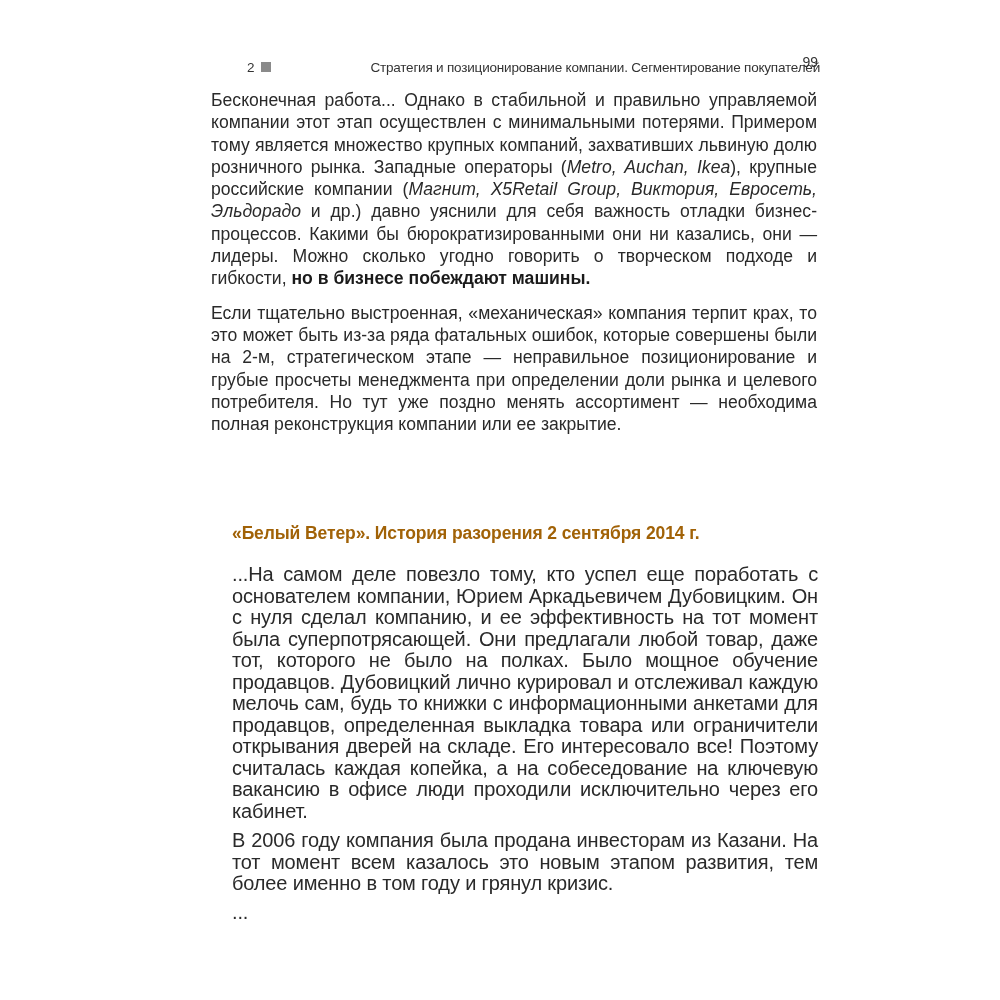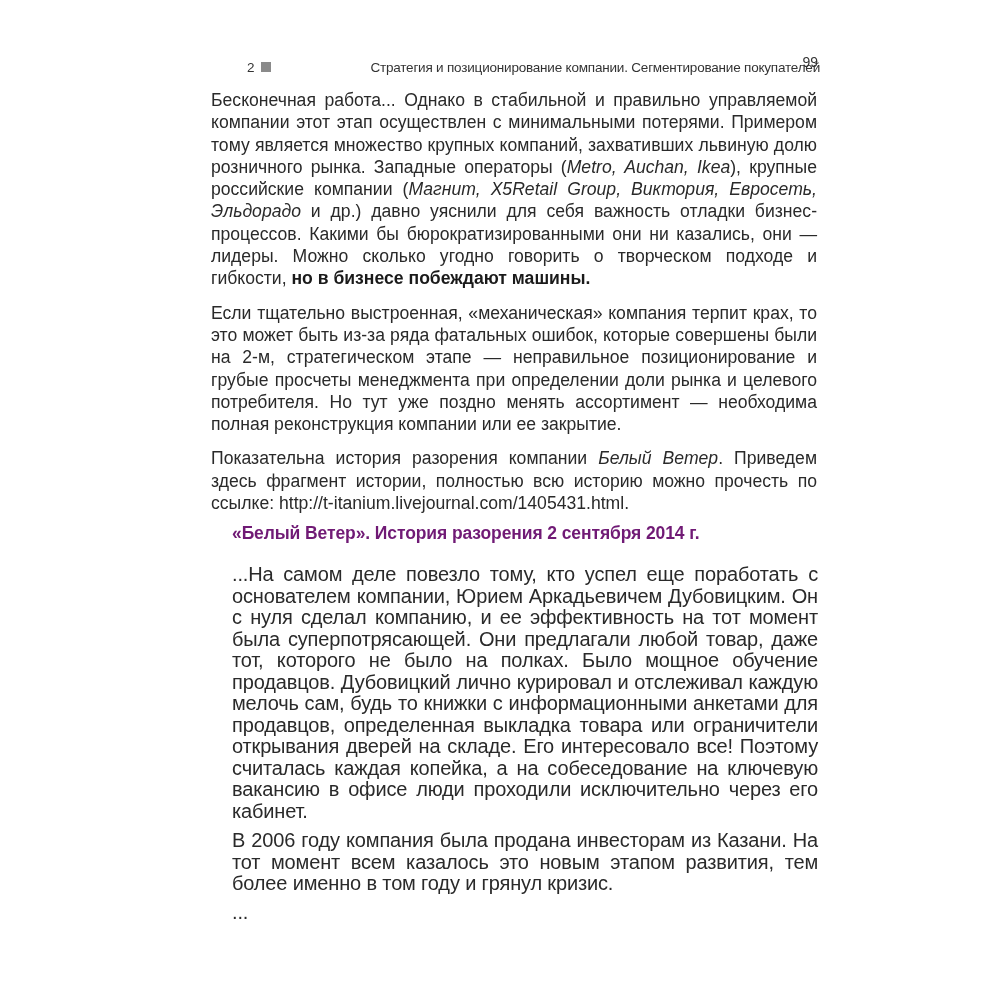--- a/index.html
+++ b/index.html
@@ -62,21 +62,21 @@
       left: 232px;
       top: 523px;
       width: 586px;
       font-family: "Liberation Sans", sans-serif;
       color: #2a2a2a;
     }
     .box-title {
       font-size: 17.5px;
       font-weight: bold;
       margin: 0 0 20px 0;
-      color: #701a75;
+      color: #a16207;
       letter-spacing: -0.1px;
     }
     .box p {
       margin: 0 0 8px 0;
       font-size: 20px;
       line-height: 21.5px;
       text-align: justify;
       letter-spacing: -0.15px;
     }
     .box p.ellipsis {
@@ -90,21 +90,20 @@
 <div class="running-head">
   <span class="rh-chapter">2</span>
   <span class="rh-square"></span>
   <span class="rh-title">Стратегия и позиционирование компании. Сегментирование покупателей</span>
   <span class="rh-page">99</span>
 </div>
 
 <div class="main">
   <p><span>Бесконечная работа... Однако в стабильной и правильно управляемой компании этот этап осуществлен с минимальными потерями. Примером тому является множество крупных компаний, захвативших львиную долю розничного рынка. Западные операторы (</span><i>Metro, Auchan, Ikea</i><span>), крупные российские компании (</span><i>Магнит, X5Retail Group, Виктория, Евросеть, Эльдорадо</i><span> и др.) давно уяснили для себя важность отладки бизнес-процессов. Какими бы бюрократизированными они ни казались, они — лидеры. Можно сколько угодно говорить о творческом подходе и гибкости, </span><b>но в бизнесе побеждают машины.</b></p>
   <p>Если тщательно выстроенная, «механическая» компания терпит крах, то это может быть из-за ряда фатальных ошибок, которые совершены были на 2-м, стратегическом этапе — неправильное позиционирование и грубые просчеты менеджмента при определении доли рынка и целевого потребителя. Но тут уже поздно менять ассортимент — необходима полная реконструкция компании или ее закрытие.</p>
-  <p><span>Показательна история разорения компании </span><i>Белый Ветер</i><span>. Приведем здесь фрагмент истории, полностью всю историю можно прочесть по ссылке: http://t-itanium.livejournal.com/1405431.html.</span></p>
 </div>
 
 <div class="box">
   <div class="box-title">«Белый Ветер». История разорения 2 сентября 2014 г.</div>
   <p>...На самом деле повезло тому, кто успел еще поработать с основателем компании, Юрием Аркадьевичем Дубовицким. Он с нуля сделал компанию, и ее эффективность на тот момент была суперпотрясающей. Они предлагали любой товар, даже тот, которого не было на полках. Было мощное обучение продавцов. Дубовицкий лично курировал и отслеживал каждую мелочь сам, будь то книжки с информационными анкетами для продавцов, определенная выкладка товара или ограничители открывания дверей на складе. Его интересовало все! Поэтому считалась каждая копейка, а на собеседование на ключевую вакансию в офисе люди проходили исключительно через его кабинет.</p>
   <p>В 2006 году компания была продана инвесторам из Казани. На тот момент всем казалось это новым этапом развития, тем более именно в том году и грянул кризис.</p>
   <p class="ellipsis">...</p>
 </div>
 
 </body></html>

